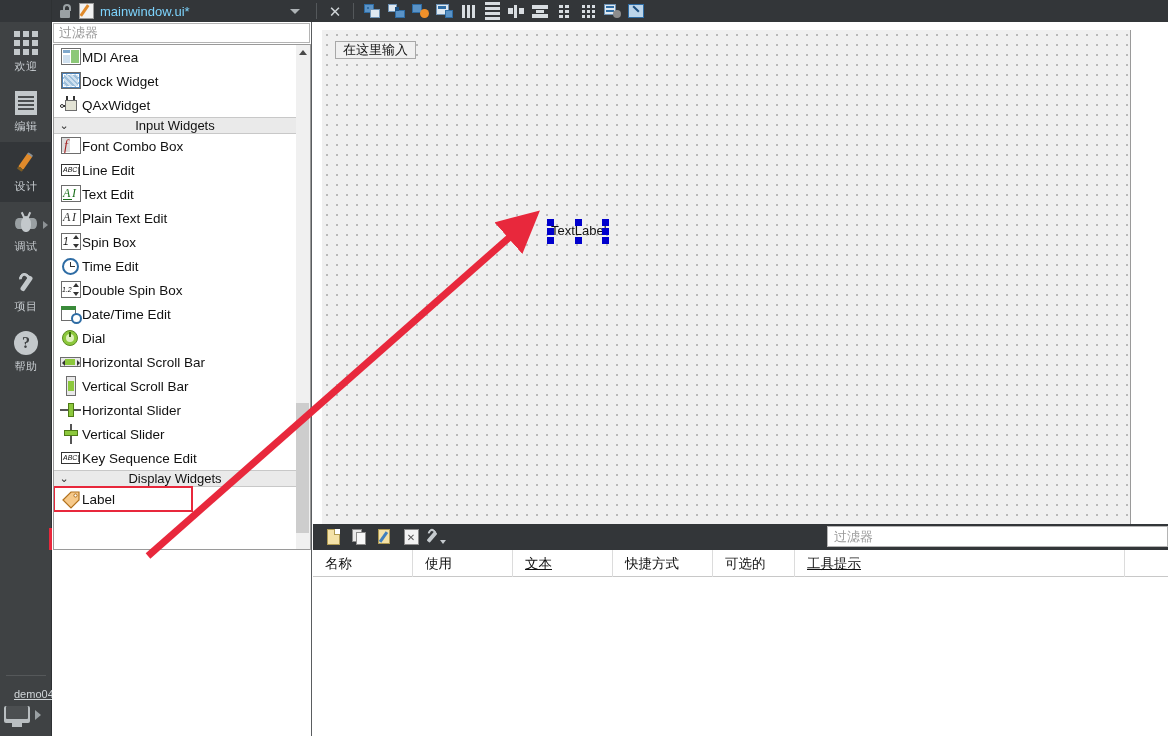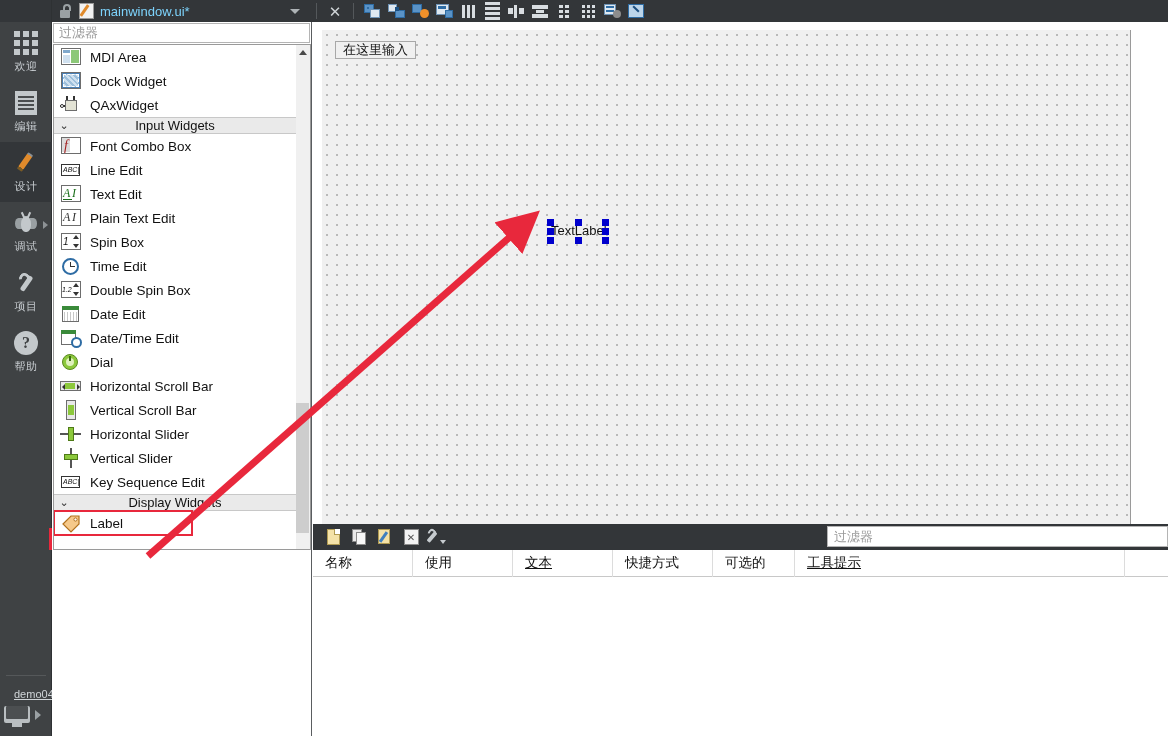--- a/index.html
+++ b/index.html
@@ -137,21 +137,21 @@
   .wb-group {
     height:17px; background:#eaeaea; border-top:1px solid #c8c8c8; border-bottom:1px solid #c8c8c8;
     display:flex; align-items:center; font-size:13px; color:#111; position:relative;
   }
   .wb-group .gcaret { width:20px; text-align:center; font-size:11px; color:#333; }
   .wb-group .gname { flex:1; text-align:center; padding-right:20px; }
   .wb-item {
     height:24px; display:flex; align-items:center; padding-left:6px; font-size:13.5px; color:#111;
     position:relative;
   }
-  .wb-item .wname { margin-left:8px; }
+  .wb-item .wname { }
   .wb-ico { width:22px;height:20px;position:relative;flex:0 0 22px; }
 
   
   .bx { position:absolute; box-sizing:border-box; }
   .frame { left:1px;top:1px;right:1px;bottom:2px;border:1px solid #6d6d6d;background:#fff; }
 
   #label-highlight {
     position:absolute; left:0px; top:0px; width:140px; height:26px;
     border:2px solid #e8283c; pointer-events:none;
   }
@@ -207,21 +207,21 @@
   .ico-tool .h { position:absolute; left:0px;top:0px;width:8px;height:8px;border:2px solid #c6cbcf;border-radius:50%;border-bottom-color:transparent;transform:rotate(40deg); }
   .ico-tool .cv { position:absolute; right:0; bottom:1px; width:0;height:0;border-left:3px solid transparent;border-right:3px solid transparent;border-top:4px solid #c6cbcf; }
   #ae-filter {
     position:absolute; right:0px; top:2px; width:341px; height:21px;
     background:#fff; border:1px solid #b4b4b4;
     display:flex; align-items:center; padding-left:6px;
   }
   #ae-filter span { color:#9a9a9a; font-size:13px; }
   #ae-header {
     position:absolute; left:0; top:26px; width:855px; height:27px;
-    background:#fff; border-bottom:1px solid #c8c8c8; display:flex; align-items:center;
+    background:#fff; border-bottom:1px solid #c8c8c8; display:flex; 
   }
   .ae-col { font-size:13.5px; color:#111; padding-left:12px; border-right:1px solid #dcdcdc; height:27px; display:flex; align-items:center; }
   #ae-body { position:absolute; left:0; top:53px; width:855px; height:159px; background:#fff; }
 </style>
 </head>
 <body>
 
 <div id="modebar">
   <div class="topgap"></div>
 
@@ -513,28 +513,20 @@
         <span class="wname">Time Edit</span>
       </div>
       <div class="wb-item">
         <span class="wb-ico">
           <i class="bx frame"></i>
           <i class="bx" style="left:2px;top:6px;font-size:7px;color:#111;">1.2</i>
           <i class="bx" style="right:3px;top:3px;width:0;height:0;border-left:3px solid transparent;border-right:3px solid transparent;border-bottom:4px solid #333;"></i>
           <i class="bx" style="right:3px;bottom:4px;width:0;height:0;border-left:3px solid transparent;border-right:3px solid transparent;border-top:4px solid #333;"></i>
         </span>
         <span class="wname">Double Spin Box</span>
-      </div>
-      <div class="wb-item">
-        <span class="wb-ico">
-          <i class="bx" style="left:2px;top:2px;width:17px;height:16px;background:#fff;border:1px solid #6d6d6d;"></i>
-          <i class="bx" style="left:2px;top:2px;width:17px;height:4px;background:#3a8a3a;"></i>
-          <i class="bx" style="left:4px;top:8px;right:4px;bottom:3px;background:repeating-linear-gradient(90deg,#c8c8c8 0 1px,#fff 1px 3px),repeating-linear-gradient(0deg,#c8c8c8 0 1px,#fff 1px 3px);"></i>
-        </span>
-        <span class="wname">Date Edit</span>
       </div>
       <div class="wb-item">
         <span class="wb-ico">
           <i class="bx" style="left:1px;top:2px;width:15px;height:15px;background:#fff;border:1px solid #6d6d6d;"></i>
           <i class="bx" style="left:1px;top:2px;width:15px;height:4px;background:#3a8a3a;"></i>
           <i class="bx" style="right:0;bottom:0;width:11px;height:11px;border-radius:50%;border:2px solid #2e6ca4;background:#fff;"></i>
         </span>
         <span class="wname">Date/Time Edit</span>
       </div>
       <div class="wb-item">

